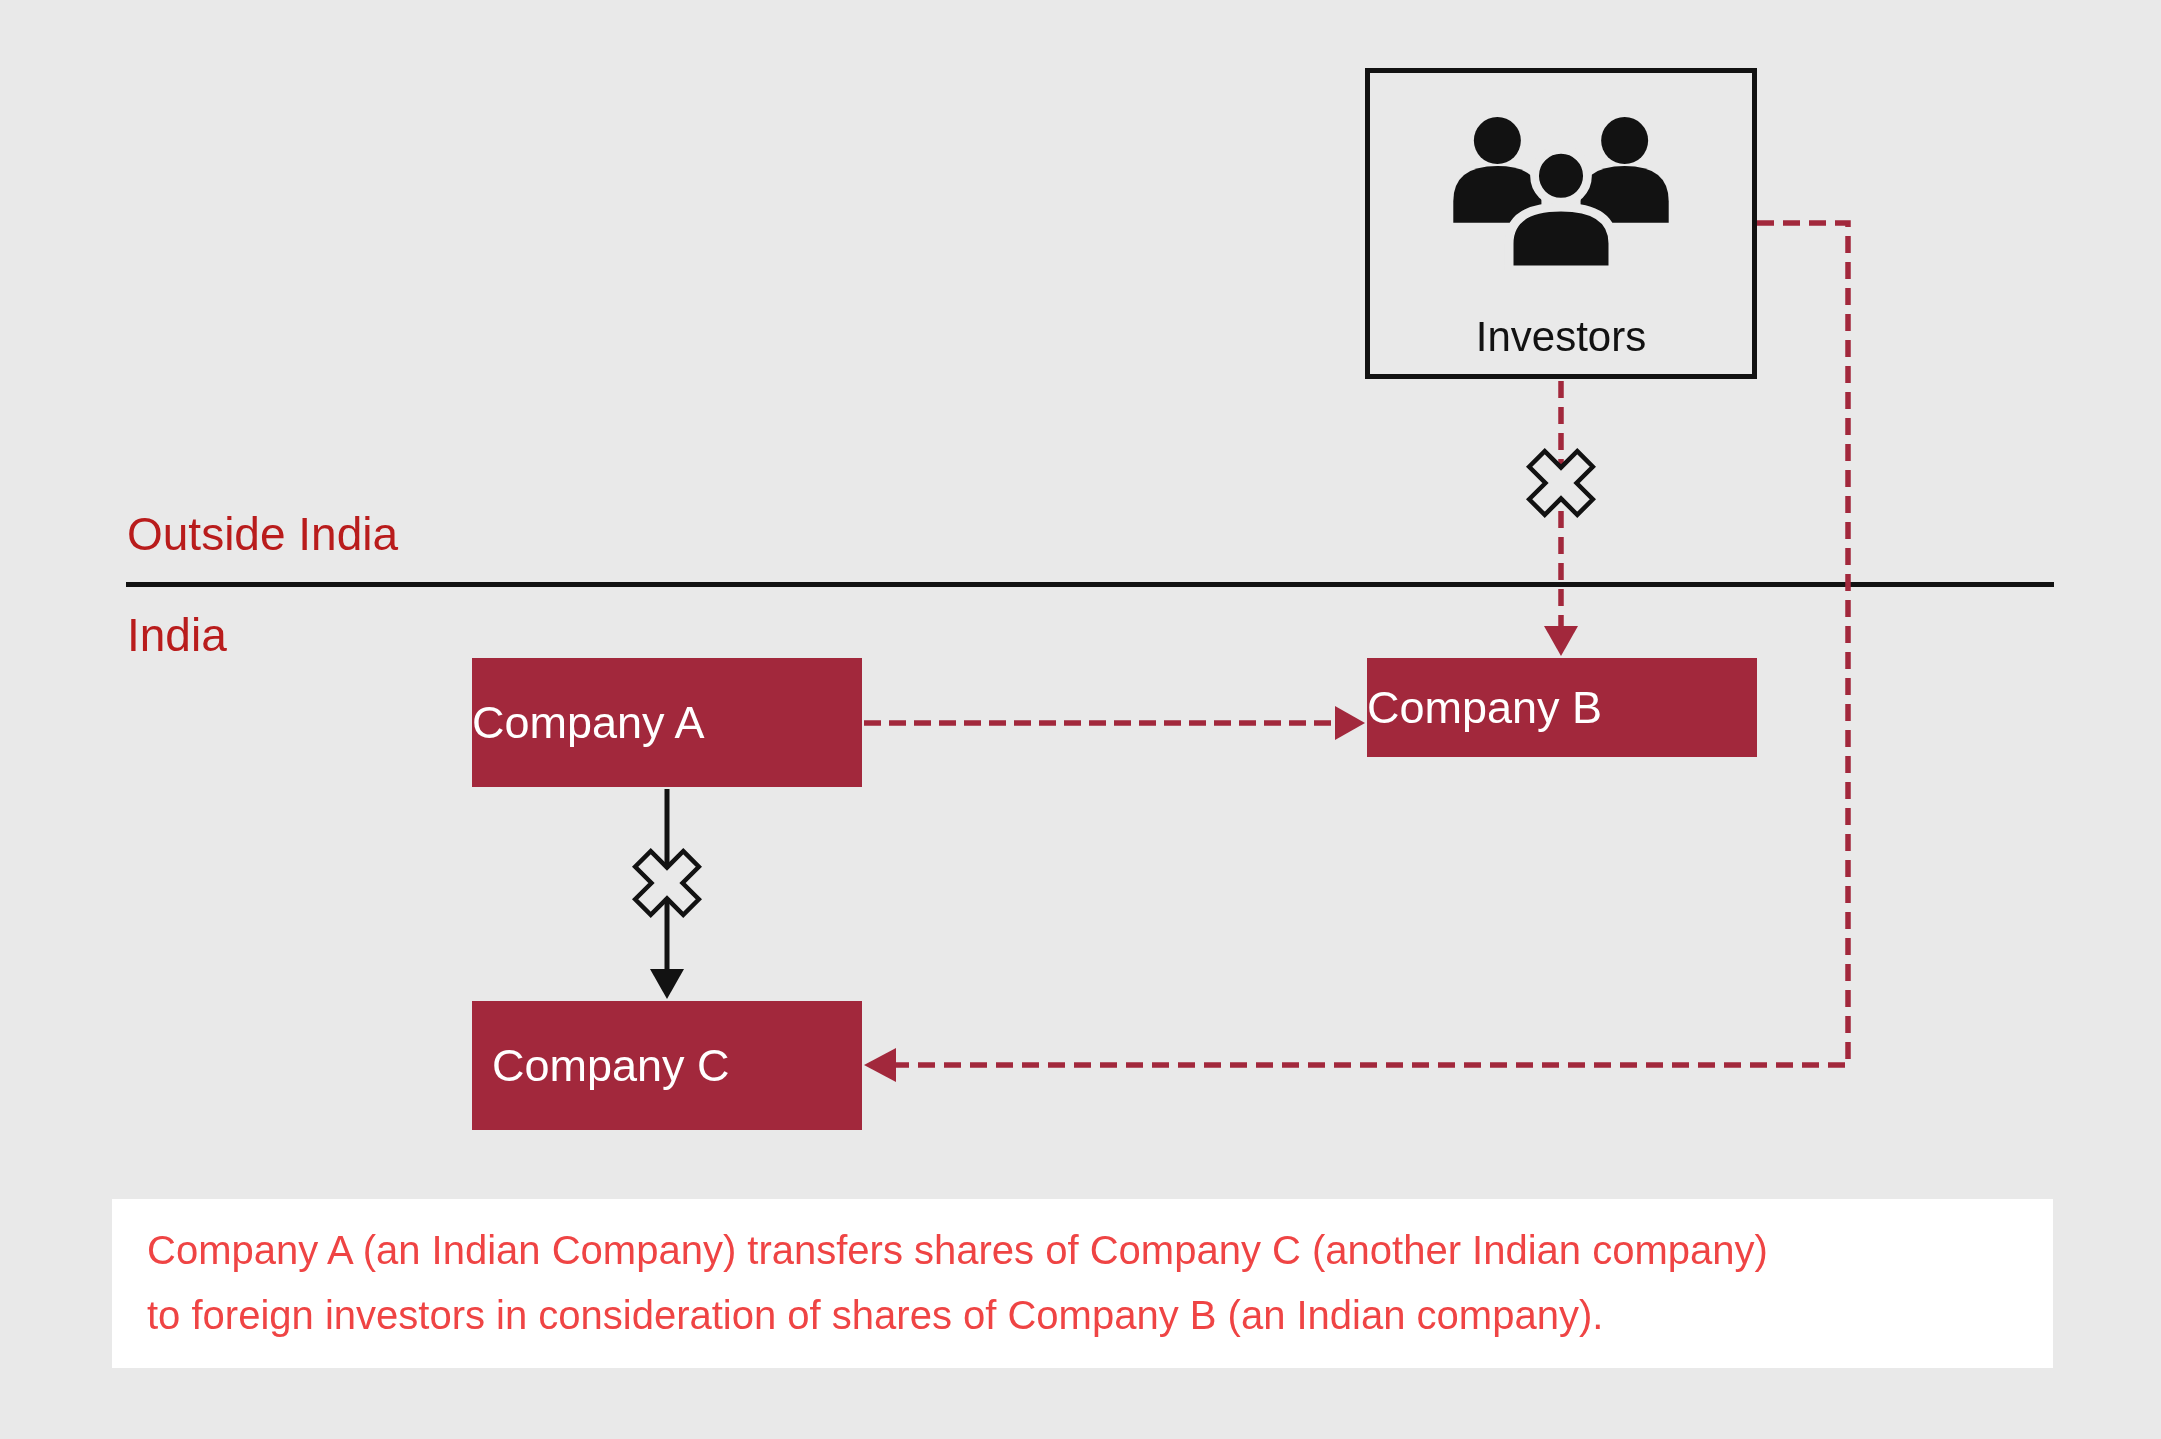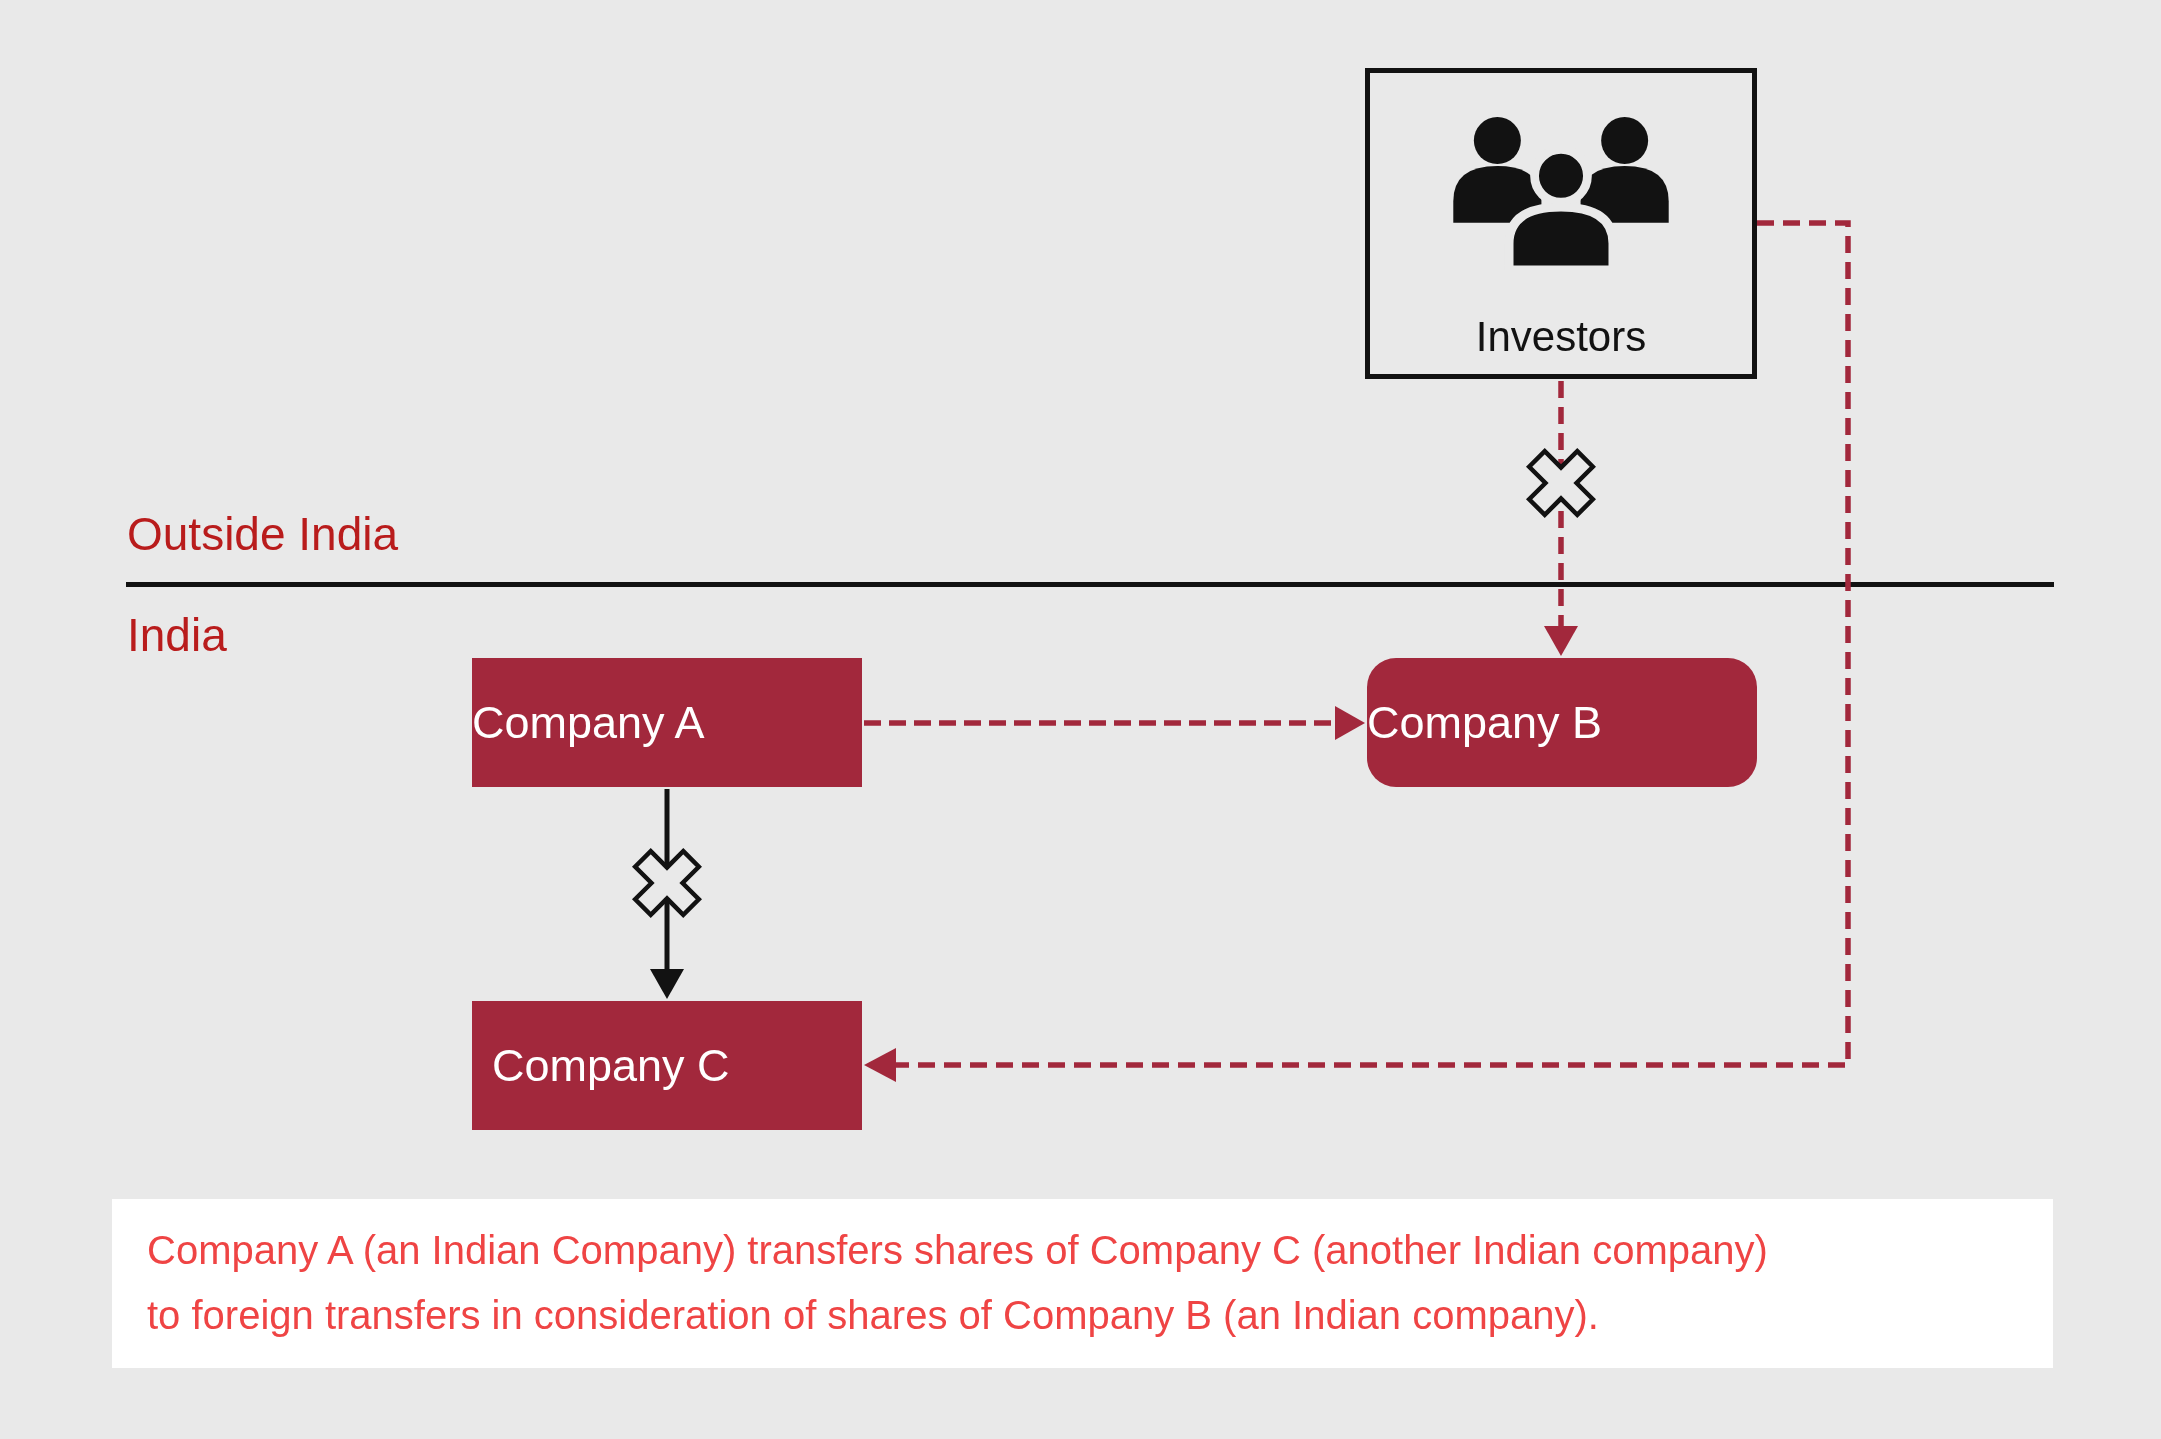--- a/index.html
+++ b/index.html
@@ -65,21 +65,21 @@
   }
   .company-node {
     background: #a2283c;
     display: flex;
     align-items: center;
     justify-content: flex-start;
     color: #ffffff;
     font-size: 45px;
   }
   .company-a { left: 472px;  top: 658px;  width: 390px; height: 129px; }
-  .company-b { left: 1367px; top: 658px;  width: 390px; height: 129px; border-radius: 29px; }
+  .company-b { left: 1367px; top: 658px;  width: 390px; height: 99px; }
   .company-c { left: 472px;  top: 1001px; width: 390px; height: 129px; padding-left: 20px; }
 
   .caption-box {
     position: absolute;
     left: 112px; top: 1199px;
     width: 1941px; height: 169px;
     background: #ffffff;
     box-sizing: border-box;
     padding: 19px 0 0 35px;
     font-size: 40px;
@@ -149,16 +149,16 @@
   </div>
   <div class="node company-node company-b">
     <span>Company B</span>
   </div>
   <div class="node company-node company-c">
     <span>Company C</span>
   </div>
 
   <div class="caption-box">
     <div class="caption-line">Company A (an Indian Company) transfers shares of Company C (another Indian company)</div>
-    <div class="caption-line">to foreign transfers in consideration of shares of Company B (an Indian company).</div>
+    <div class="caption-line">to foreign investors in consideration of shares of Company B (an Indian company).</div>
   </div>
 
 </div>
 
 </body></html>

